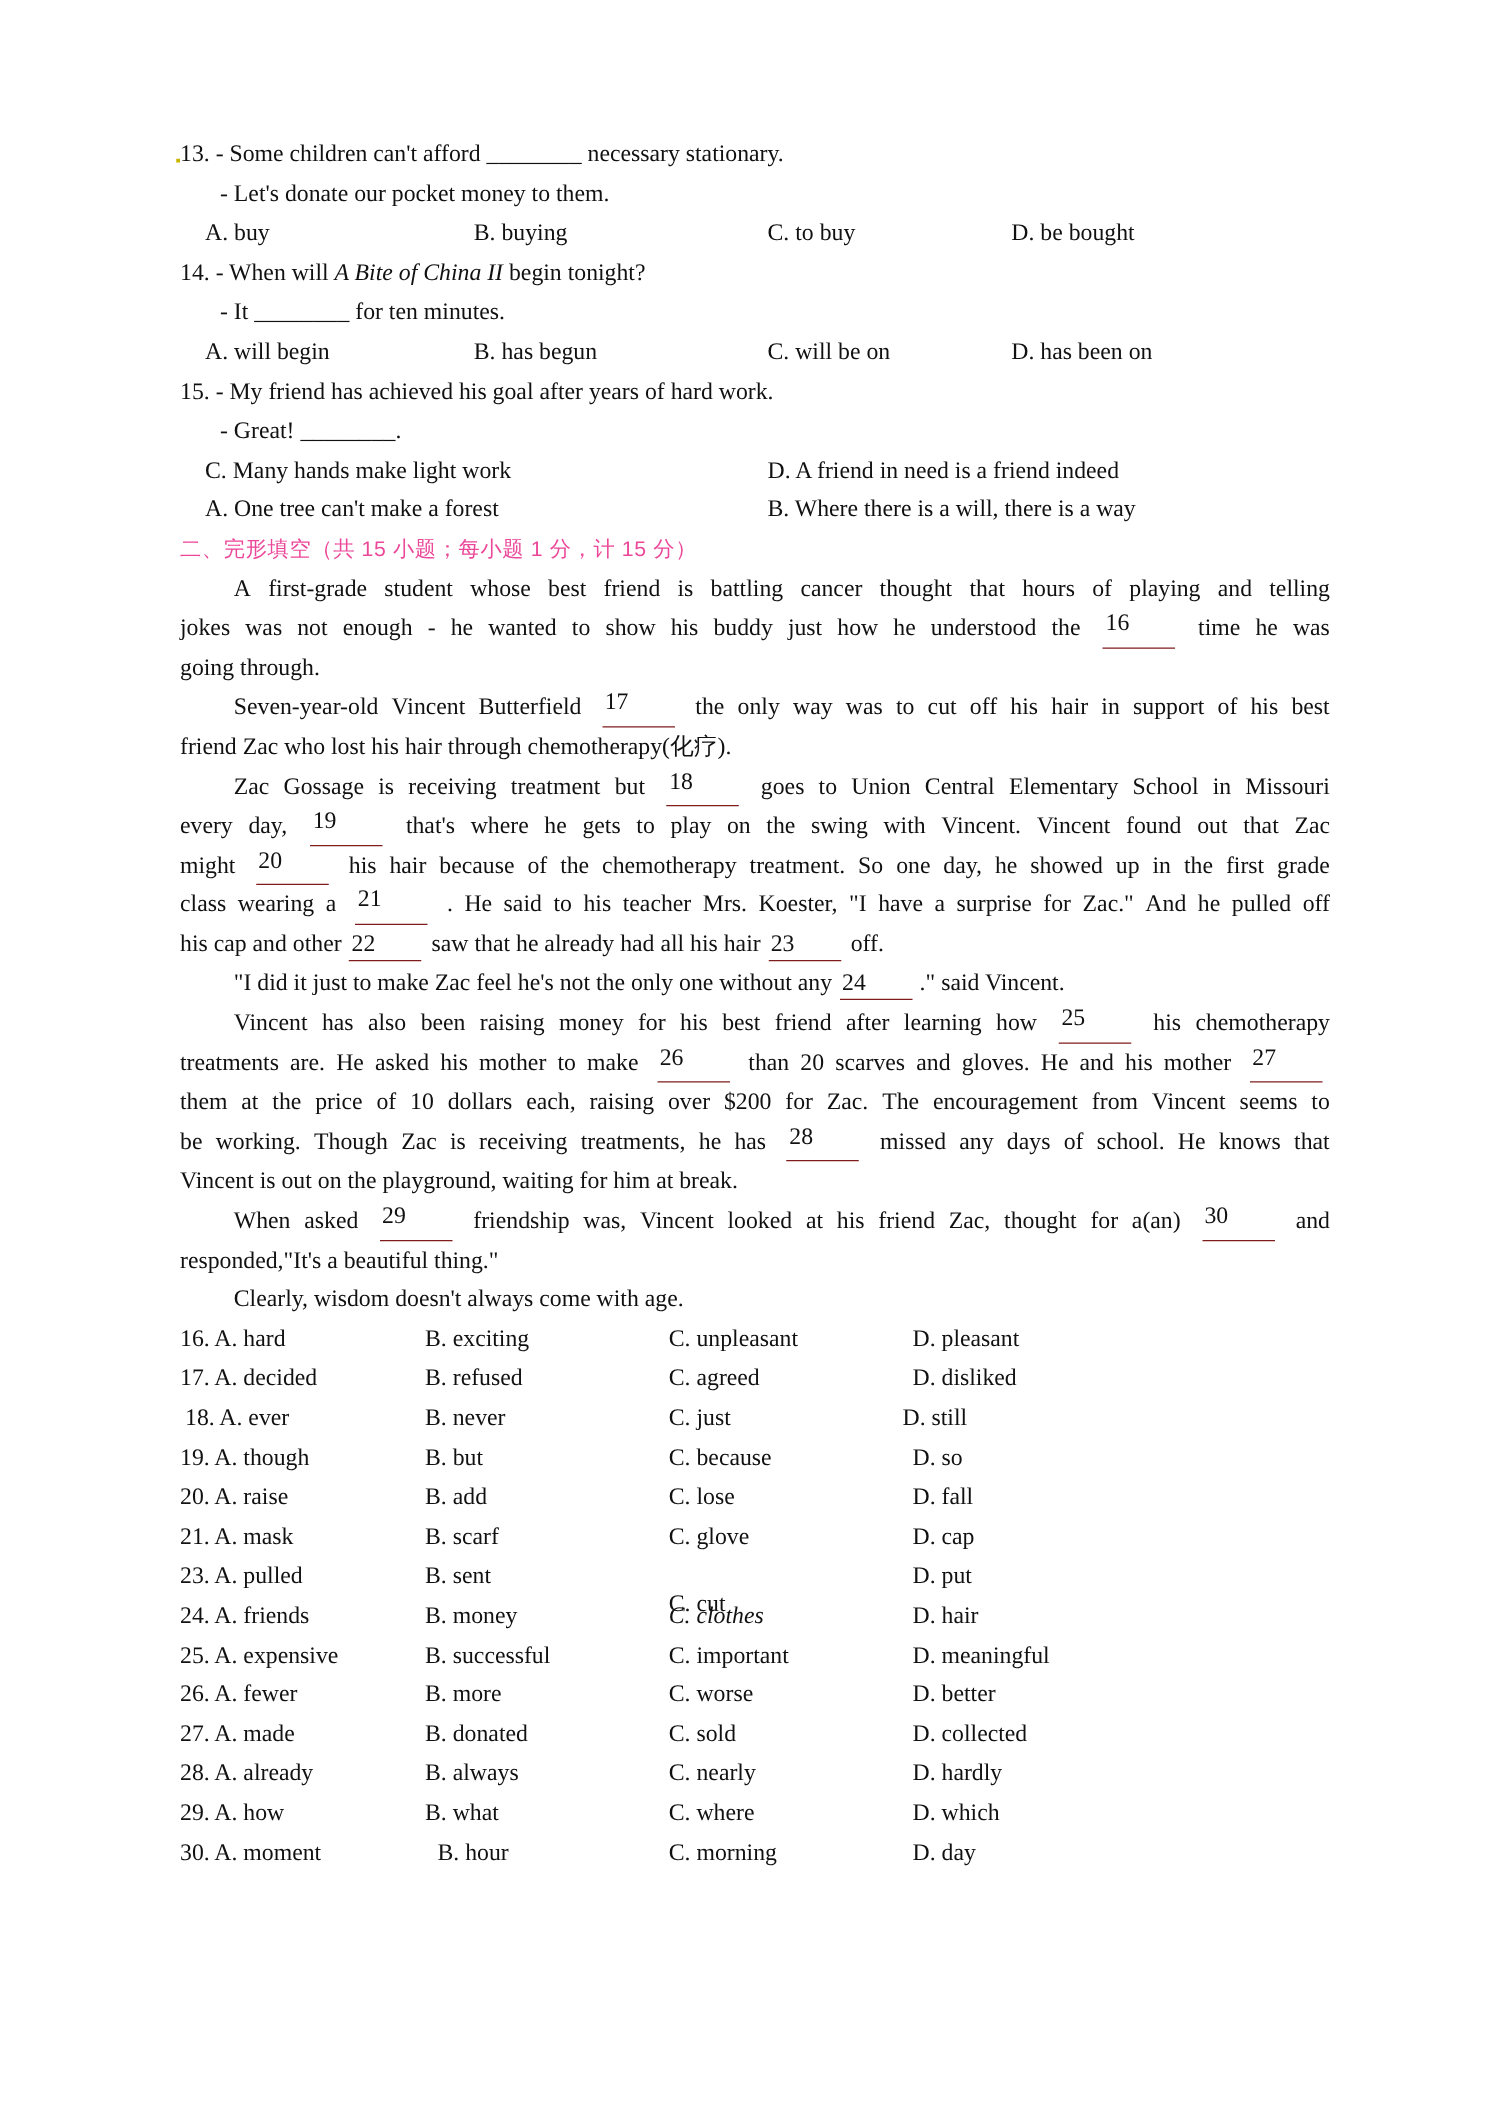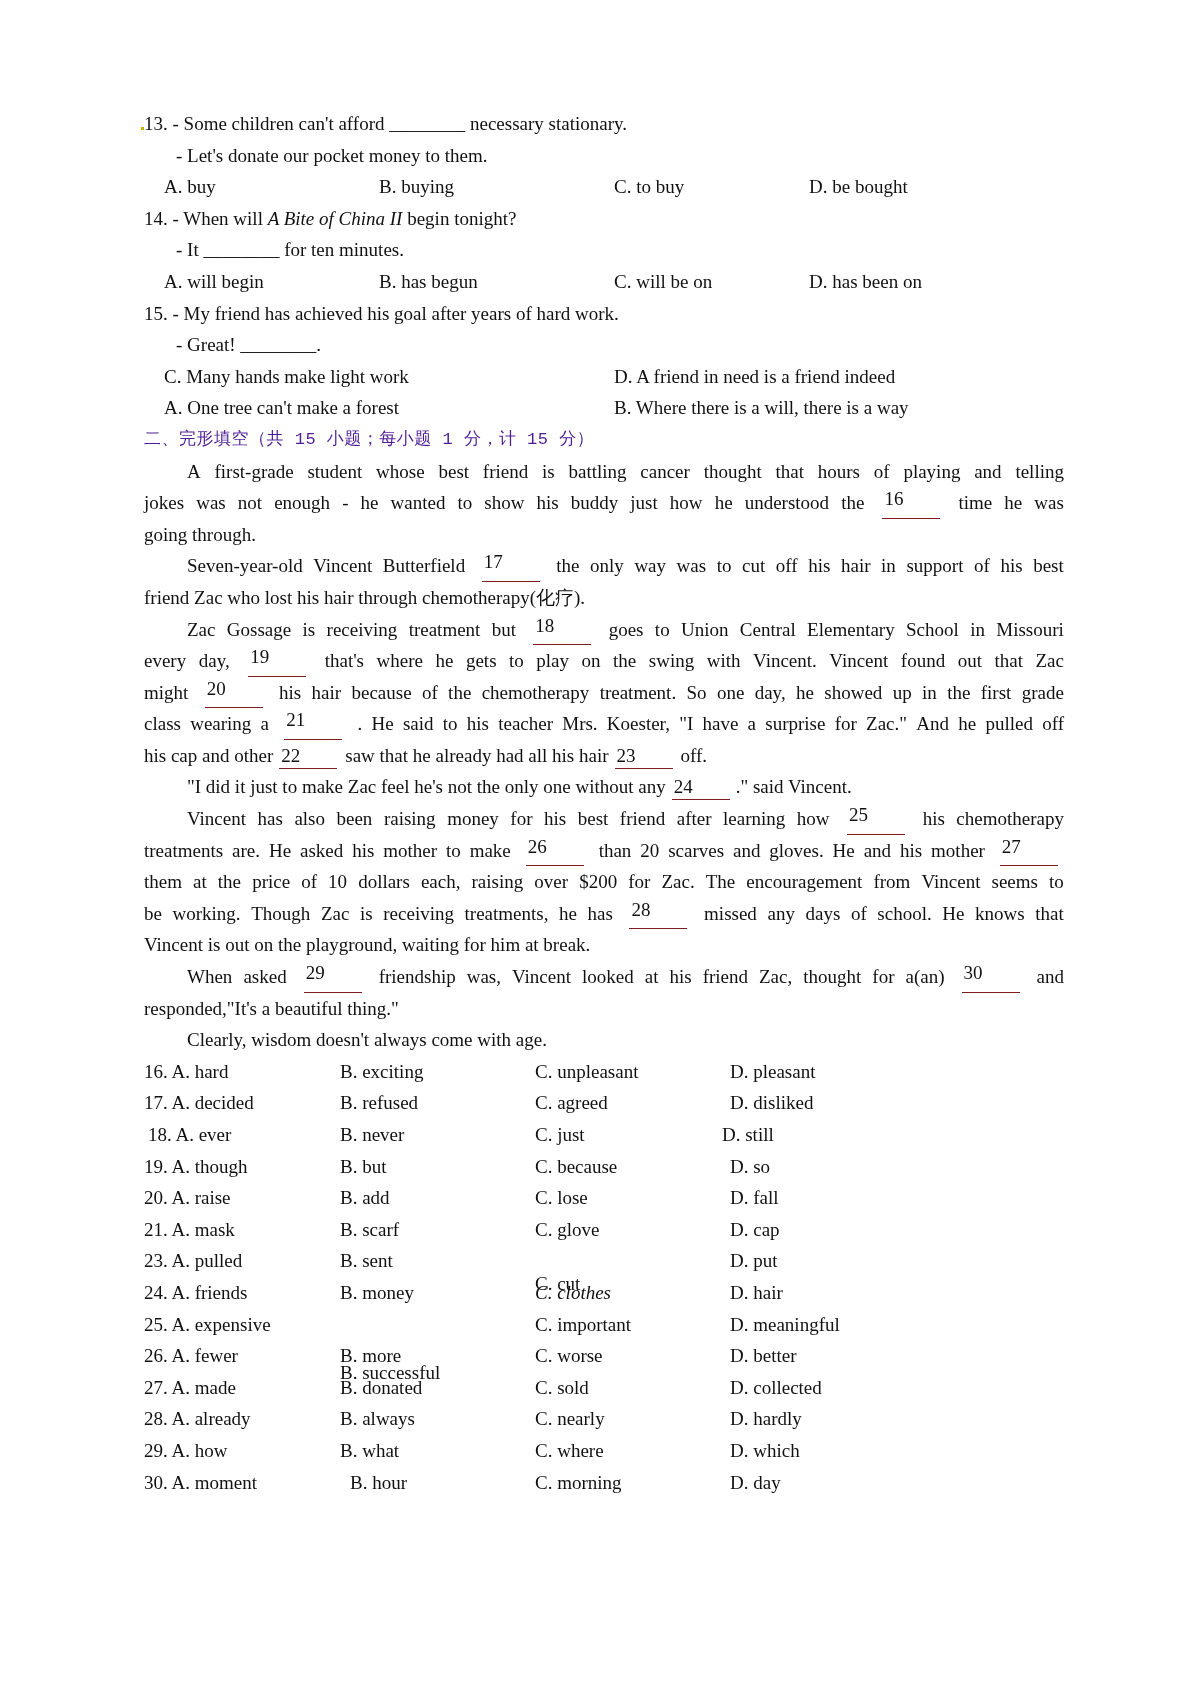--- a/index.html
+++ b/index.html
@@ -6,21 +6,21 @@
   body {
     width: 1200px; height: 1698px; position: relative; overflow: hidden;
     font-family: "Liberation Serif", "DejaVu Serif", serif;
     font-size: 19px; color: #111111;
   }
   .page { position: absolute; left: 144px; top: 108px; width: 920px; }
   .line { height: 31.6px; line-height: 31.6px; white-space: nowrap; position: relative; }
   .indent1 { padding-left: 32px; }
   .opt-row { position: relative; height: 31.6px; line-height: 31.6px; }
   .opt { position: absolute; top: 0; white-space: nowrap; }
-  .section-title { font-family: Liberation Mono, monospace; font-size: 17px; color: #4c1d95; letter-spacing: 0.5px; }
+  .section-title { font-family: Liberation Sans, sans-serif; font-size: 17px; color: #ec4899; letter-spacing: 0.5px; }
   .jline { display: flex; justify-content: space-between; height: 31.6px; line-height: 31.6px; white-space: nowrap; }
   .jline.ind { padding-left: 43px; }
   .plain { height: 31.6px; line-height: 31.6px; white-space: nowrap; }
   .plain.ind { padding-left: 43px; }
   .gap { display: inline-block; border-bottom: 1px solid #7f1d1d; text-align: left; line-height: 24px; padding: 0 2px; margin: 0 6px; min-width: 54px; }
   .ital { font-style: italic; }
   .mark-dot { position: absolute; left: -3px; top: 19px; width: 3px; height: 3px; background: #c9b400; }
   .choice-row { position: relative; height: 31.6px; line-height: 31.6px; }
   .choice-row span { position: absolute; top: 0; white-space: nowrap; }
 </style>
@@ -382,21 +382,21 @@
         <span style="left: 586px;">D. put</span>
       </div>
       <div class="choice-row">
         <span style="left: 0px;">24. A. friends</span>
         <span style="left: 196px;">B. money</span>
         <span style="left: 391px; font-style: italic;">C. clothes</span>
         <span style="left: 586px;">D. hair</span>
       </div>
       <div class="choice-row">
         <span style="left: 0px;">25. A. expensive</span>
-        <span style="left: 196px; margin-top: 48px;">B. successful</span>
+        <span style="left: 196px;">B. successful</span>
         <span style="left: 391px;">C. important</span>
         <span style="left: 586px;">D. meaningful</span>
       </div>
       <div class="choice-row">
         <span style="left: 0px;">26. A. fewer</span>
         <span style="left: 196px;">B. more</span>
         <span style="left: 391px;">C. worse</span>
         <span style="left: 586px;">D. better</span>
       </div>
       <div class="choice-row">

